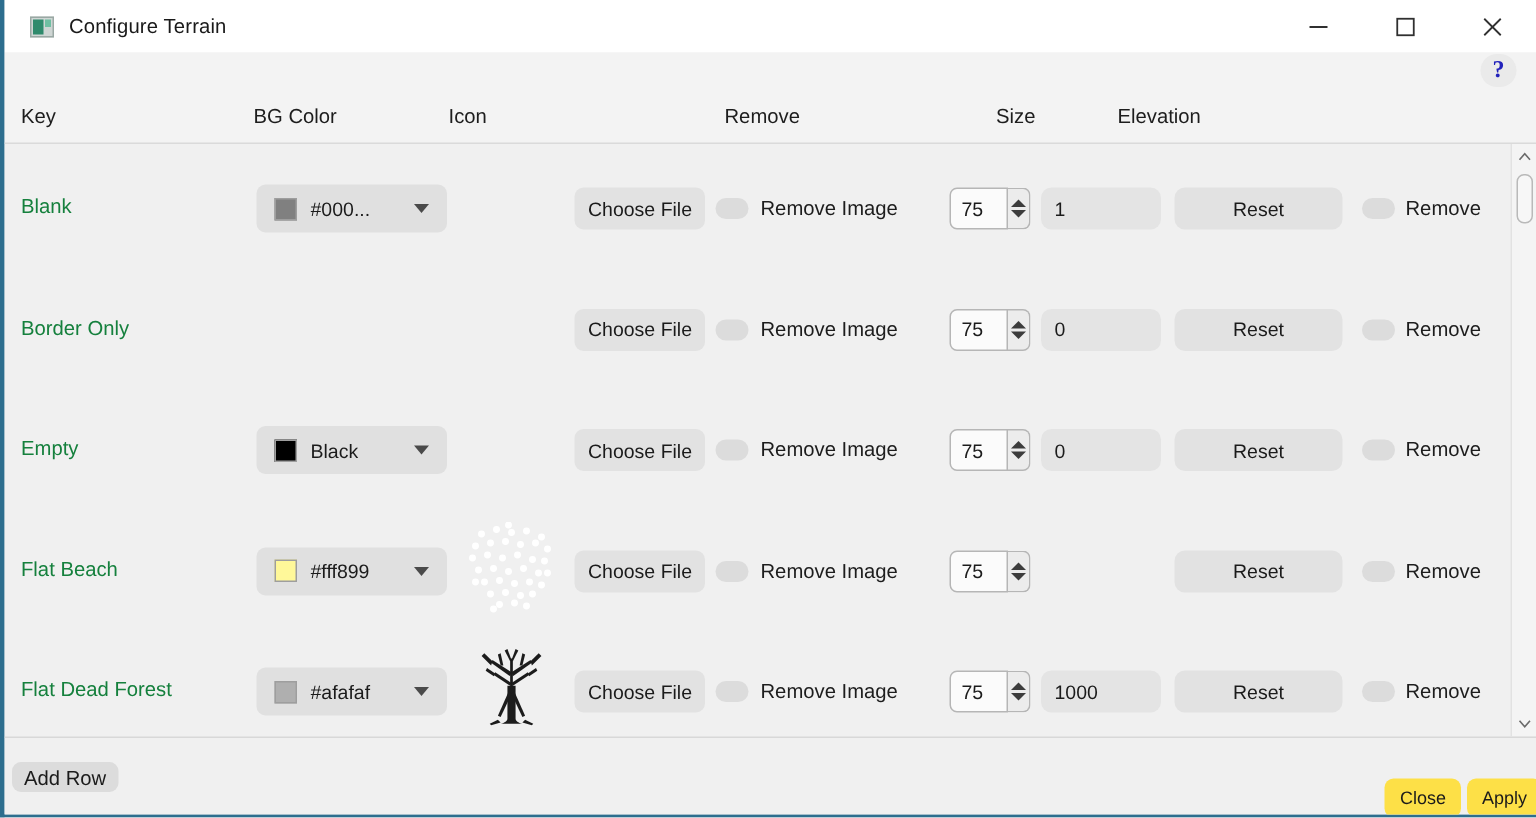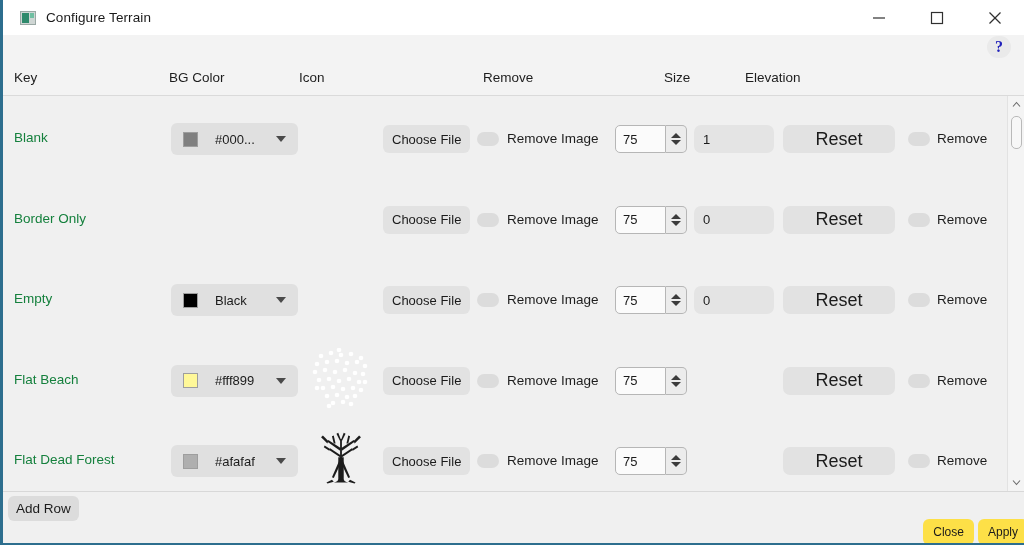--- a/index.html
+++ b/index.html
@@ -102,21 +102,21 @@
     width: 127px; height: 32px;
     background: #e0e0e0; border-radius: 6px;
     display: flex; align-items: center;
   }
   .swatch {
     width: 15px; height: 15px; margin-left: 12px;
     border: 1px solid #9e9e9e;
     flex: 0 0 auto;
   }
   .swatch-label {
-    margin-left: 17px; font-size: 13px; color: #1b1b1b;
+    margin-left: 9px; font-size: 13px; color: #1b1b1b;
     white-space: nowrap; overflow: hidden;
   }
   .combo-arrow {
     margin-left: auto; margin-right: 12px;
     width: 0; height: 0;
     border-left: 5px solid transparent;
     border-right: 5px solid transparent;
     border-top: 6px solid #4a4a4a;
   }
 
@@ -145,21 +145,21 @@
 
   
   .spin { left: 612px; top: 29px; width: 72px; height: 28px; display: flex; }
   .spin-field {
     width: 51px; height: 28px;
     background: #fbfbfb;
     border: 1px solid #b6b6b6;
     border-radius: 5px 0 0 5px;
     display: flex; align-items: center;
     padding-left: 7px;
-    font-size: 13px; color: #1b1b1b;
+    font-size: 13px; color: #1b1b1b; margin-left: 18px;
   }
   .spin-btns {
     width: 21px; height: 28px;
     background: #ececec;
     border: 1px solid #b6b6b6; border-left: none;
     border-radius: 0 5px 5px 0;
     display: flex; flex-direction: column;
     align-items: center; justify-content: center;
   }
   .spin-up, .spin-down { width: 0; height: 0; }
@@ -177,21 +177,21 @@
     left: 691px; top: 29px; width: 80px; height: 28px;
     background: #e4e4e4; border-radius: 7px;
     display: flex; align-items: center; padding-left: 9px;
     font-size: 13px; color: #1b1b1b;
   }
   
   .reset-btn {
     left: 780px; top: 29px; width: 112px; height: 28px;
     background: #e2e2e2; border-radius: 7px;
     display: flex; align-items: center; justify-content: center;
-    font-size: 18px; color: #1b1b1b;
+    font-size: 13px; color: #1b1b1b;
   }
   .remove-toggle { left: 905px; top: 36px; }
   .remove-label { left: 934px; top: 35px; font-size: 13.5px; color: #1d1d1d; white-space: nowrap; }
 
   
   .scrollbar {
     position: absolute; top: 0; right: 0; width: 17px; bottom: 0;
     background: #f4f4f4;
     border-left: 1px solid #e2e2e2;
   }
@@ -210,22 +210,22 @@
     border-radius: 5px;
   }
 
   
   .bottombar {
     position: absolute; left: 0; right: 0; bottom: 0; height: 52px;
     background: #f0f0f0;
     border-top: 1px solid #d8d8d8;
   }
   .add-row-btn {
-    position: absolute; left: 5px; top: 4px;
-    height: 25px; padding: 0 8px;
+    position: absolute; left: 5px; top: 16px;
+    height: 20px; padding: 0 8px;
     background: #dcdcdc; border-radius: 6px;
     display: flex; align-items: center;
     font-size: 13.5px; color: #1b1b1b;
   }
   .dialog-btns {
     position: absolute; right: -4px; bottom: -2px;
     display: flex; gap: 4px;
   }
   .dlg-btn {
     height: 26px; padding: 0 10px;
@@ -438,20 +438,21 @@
           <div class="cell choose-file">Choose File</div>
           <div class="cell toggle-pill remove-img-toggle"></div>
           <div class="cell remove-img-label">Remove Image</div>
           <div class="cell spin">
             <div class="spin-field">75</div>
             <div class="spin-btns">
               <span class="spin-up"></span>
               <span class="spin-down"></span>
             </div>
           </div>
+          <div class="cell elev-input">1000</div>
           <div class="cell reset-btn">Reset</div>
           <div class="cell toggle-pill remove-toggle"></div>
           <div class="cell remove-label">Remove</div>
         </div>
       </div>
 
     <div class="scrollbar">
       <div class="sb-arrow up">
         <svg width="9" height="7" viewBox="0 0 9 7">
             <polyline points="1,5.5 4.5,1.5 8,5.5" fill="none" stroke="#6a6a6a" stroke-width="1.1"></polyline>

